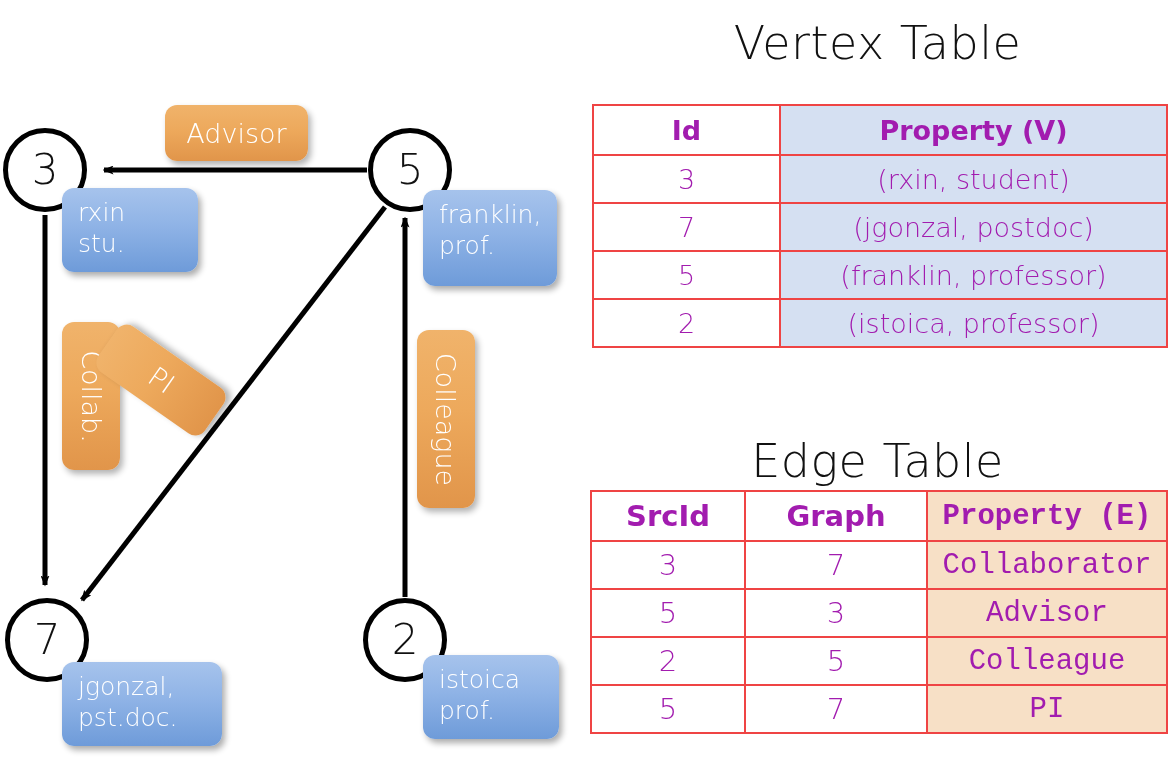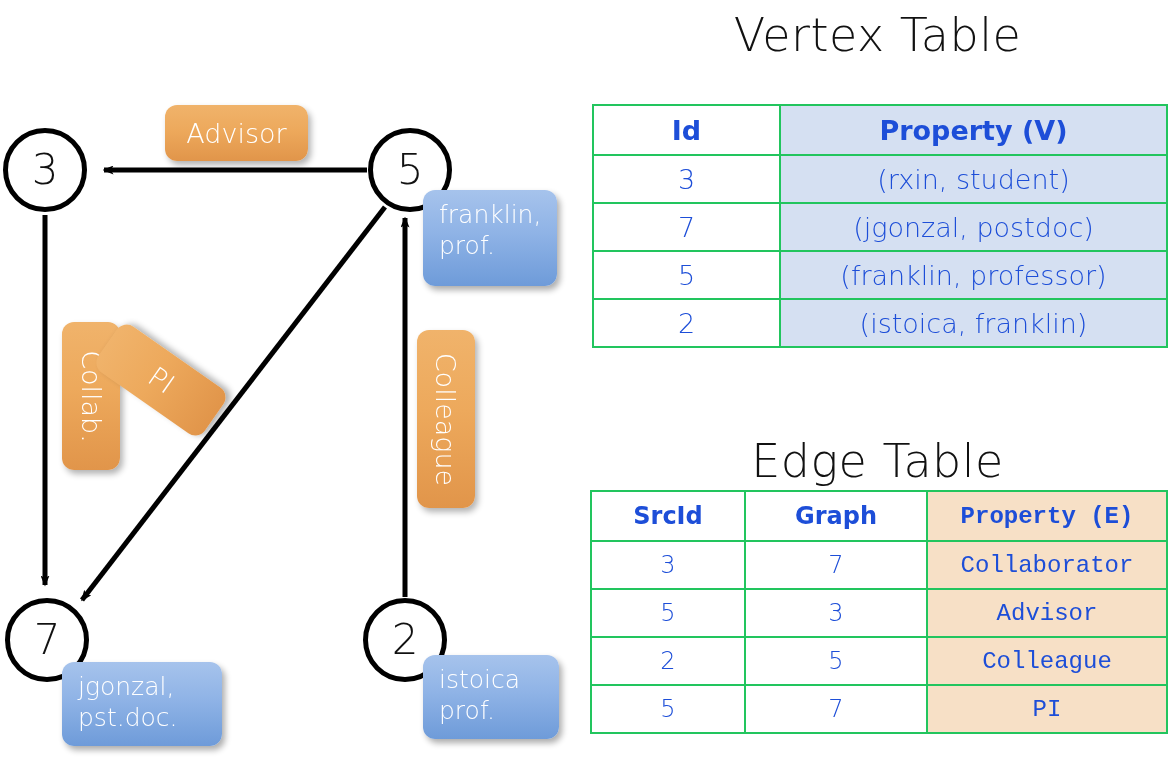--- a/index.html
+++ b/index.html
@@ -15,21 +15,21 @@
     position:absolute;
     font-family:"DejaVu Sans","Liberation Sans",sans-serif;
     font-weight:300;
     font-size:46px;
     letter-spacing:0.5px;
     color:#111;
     white-space:nowrap;
     text-align:center;
   }
   #title-property-graph{left:0;top:14px;width:585px;}
-  #title-vertex-table{left:585px;top:8px;width:585px;}
+  #title-vertex-table{left:585px;top:16px;width:585px;}
   #title-edge-table{left:585px;top:398px;width:585px;margin-top:36px;}
 
   
   #graph-area{left:0;top:0;width:585px;height:760px;}
   #graph-svg{position:absolute;left:0;top:0;width:585px;height:760px;}
 
   .node-circle{
     position:absolute;
     width:84px;height:84px;
     border:5px solid #000;
@@ -86,36 +86,36 @@
 
   
   table.grid{
     position:absolute;
     border-collapse:collapse;
     font-family:"DejaVu Sans","Liberation Sans",sans-serif;
     font-weight:300;
     table-layout:fixed;
   }
   table.grid td,table.grid th{
-    border:2px solid #22c55e;
+    border:2px solid #ef4444;
     text-align:center;
     font-weight:300;
-    color:#1d4ed8;
+    color:#a21caf;
     padding:0;
   }
   table.grid th{font-weight:700;}
 
   #vertex-table{left:592px;top:104px;width:576px;}
   #vertex-table td,#vertex-table th{height:46px;font-size:27px;}
   #vertex-table .col-id{width:185px;background:#ffffff;}
   #vertex-table .col-prop{background:#d5e0f2;margin-left:16px;}
   #vertex-table thead th{height:48px;}
 
   #edge-table{left:590px;top:490px;width:578px;}
-  #edge-table td,#edge-table th{height:46px;font-size:24px;}
+  #edge-table td,#edge-table th{height:46px;font-size:29px;}
   #edge-table .col-src{width:152px;background:#ffffff;}
   #edge-table .col-dst{width:180px;background:#ffffff;}
   #edge-table .col-prop{background:#f7e0c6;font-family:Liberation Mono, monospace;}
   #edge-table thead th{height:48px;}
 </style>
 </head>
 <body>
 
 <div class="panel" id="graph-area">
 
@@ -134,20 +134,22 @@
     <line x1="385" y1="207" x2="82" y2="600" stroke="#000" stroke-width="5" marker-end="url(#arrowhead)"></line>
 
     <line x1="405" y1="597" x2="405" y2="218" stroke="#000" stroke-width="5" marker-end="url(#arrowhead)"></line>
   </svg>
 
   <div class="node-circle" id="node-3" style="left:3px;top:128px;">3</div>
   <div class="node-circle" id="node-5" style="left:368px;top:128px;">5</div>
   <div class="node-circle" id="node-7" style="left:5px;top:598px;">7</div>
   <div class="node-circle" id="node-2" style="left:363px;top:598px;">2</div>
 
+  <div class="prop-box" id="prop-box-3" style="left:62px;top:188px;width:136px;height:84px;">rxin
+stu.</div>
   <div class="prop-box" id="prop-box-5" style="left:423px;top:190px;width:134px;height:96px;">franklin,
 prof.</div>
   <div class="prop-box" id="prop-box-7" style="left:62px;top:662px;width:160px;height:84px;">jgonzal,
 pst.doc.</div>
   <div class="prop-box" id="prop-box-2" style="left:423px;top:655px;width:136px;height:84px;">istoica
 prof.</div>
 
   <div class="edge-label" id="label-advisor">
     <span class="htext">Advisor</span>
   </div>
@@ -179,21 +181,21 @@
     <tr>
       <td class="col-id">7</td>
       <td class="col-prop">(jgonzal, postdoc)</td>
     </tr>
     <tr>
       <td class="col-id">5</td>
       <td class="col-prop">(franklin, professor)</td>
     </tr>
     <tr>
       <td class="col-id">2</td>
-      <td class="col-prop">(istoica, franklin)</td>
+      <td class="col-prop">(istoica, professor)</td>
     </tr>
   </tbody>
 </table>
 
 <div class="big-title" id="title-edge-table">Edge Table</div>
 
 <table class="grid" id="edge-table">
   <thead>
     <tr>
       <th class="col-src">SrcId</th>

